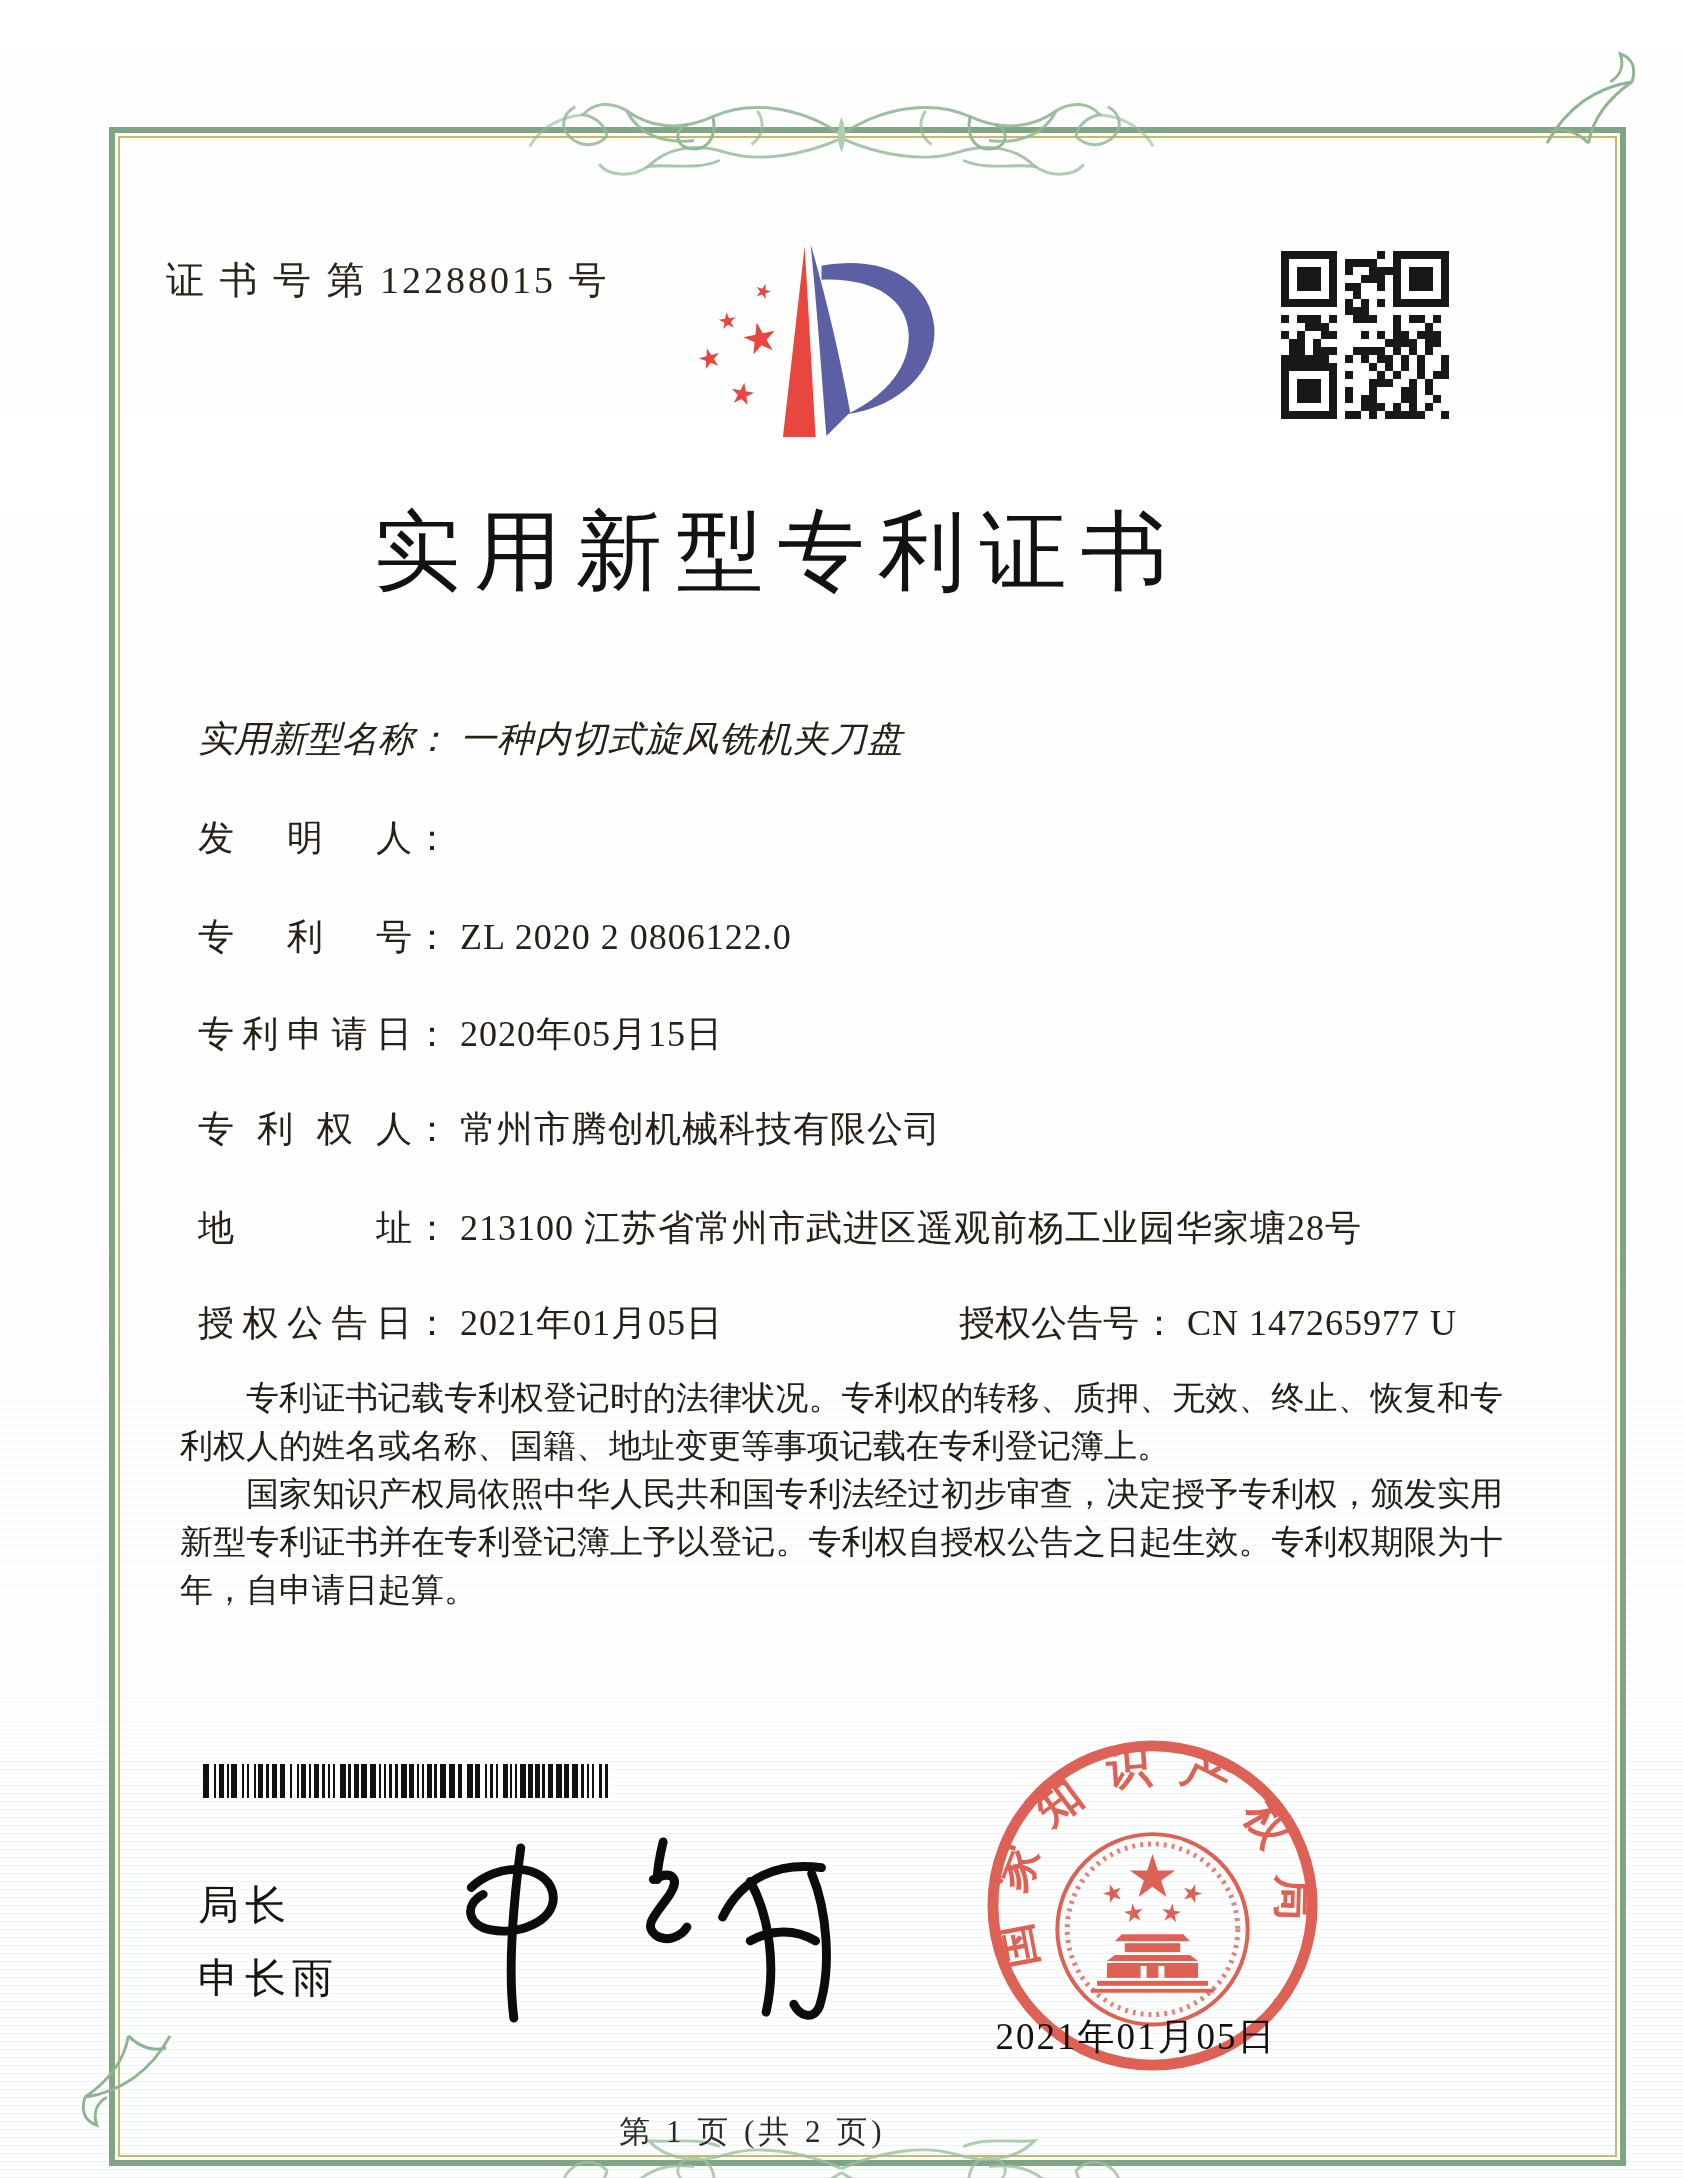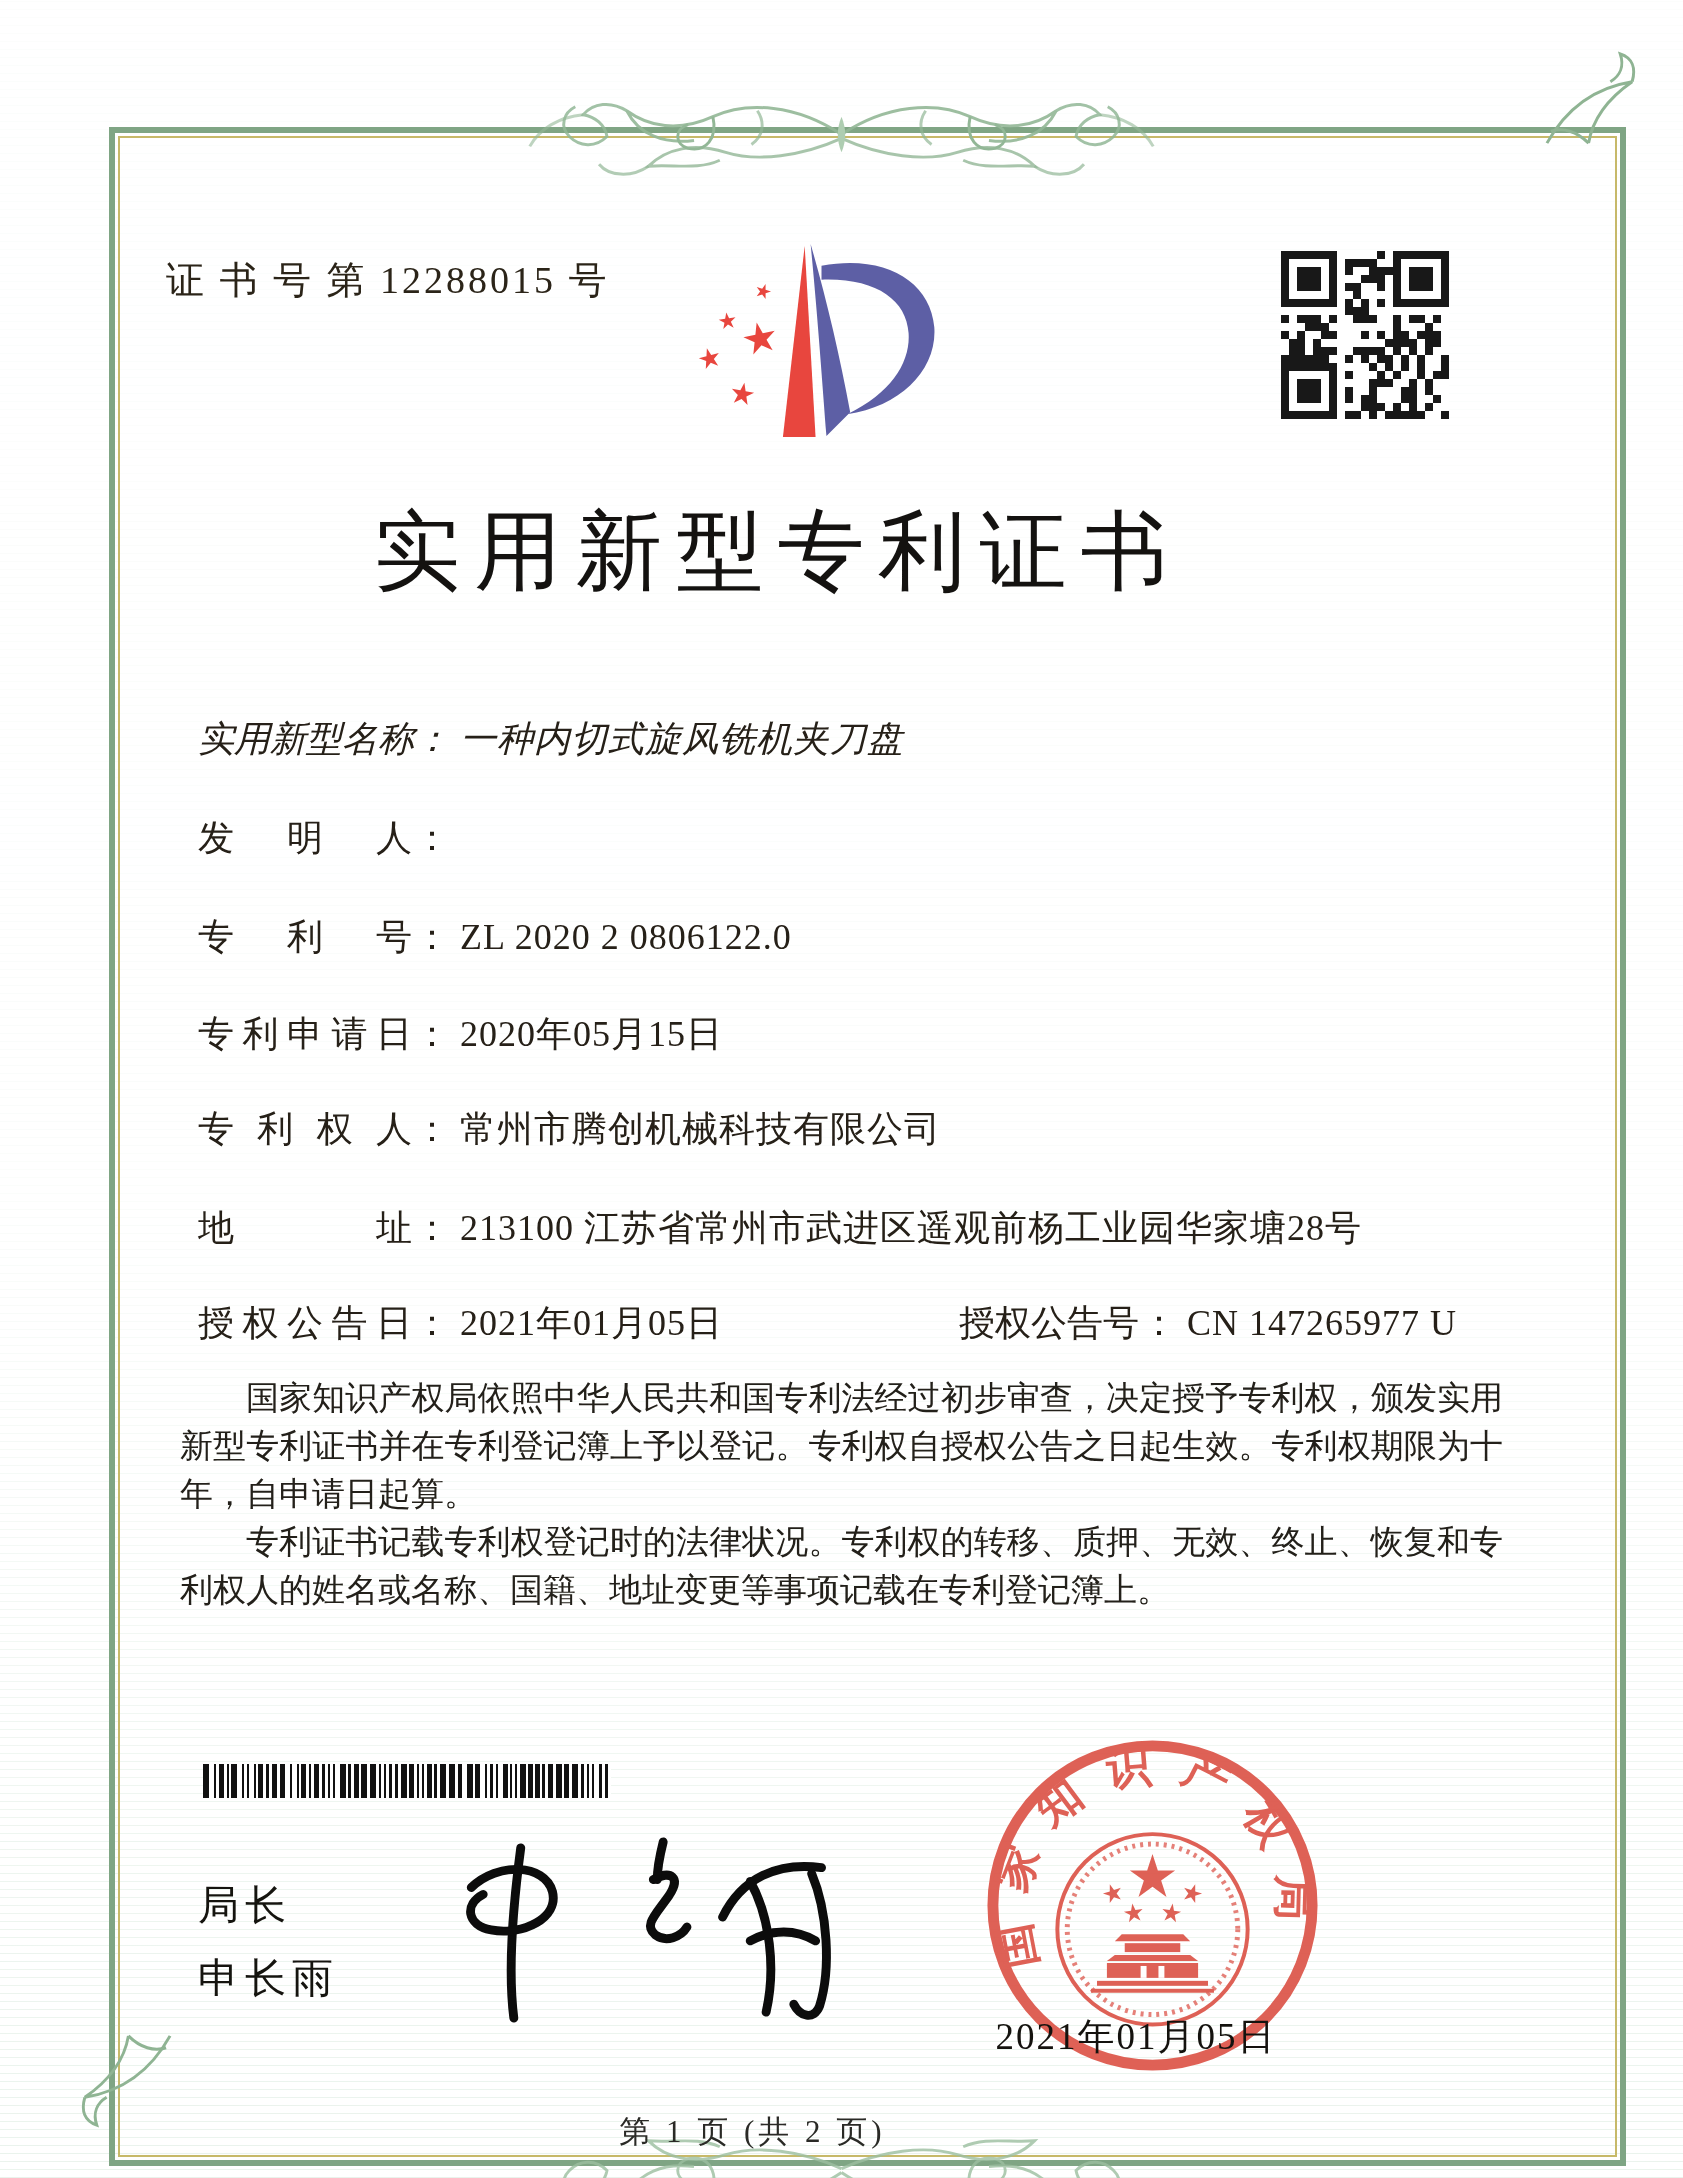--- a/index.html
+++ b/index.html
@@ -653,22 +653,22 @@
       <span class="val">2021年01月05日</span>
       <span class="pair2">
         <span>授权公告号</span>
           <span class="colon">：</span>
         <span class="val">CN 147265977 U</span>
       </span>
     </div>
   </div>
 
   <div class="body-text">
+    <p>专利证书记载专利权登记时的法律状况。专利权的转移、质押、无效、终止、恢复和专利权人的姓名或名称、国籍、地址变更等事项记载在专利登记簿上。</p>
     <p>国家知识产权局依照中华人民共和国专利法经过初步审查，决定授予专利权，颁发实用新型专利证书并在专利登记簿上予以登记。专利权自授权公告之日起生效。专利权期限为十年，自申请日起算。</p>
-    <p>专利证书记载专利权登记时的法律状况。专利权的转移、质押、无效、终止、恢复和专利权人的姓名或名称、国籍、地址变更等事项记载在专利登记簿上。</p>
   </div>
 
   <div class="barcode">
       <i class="b" style="width: 6px;"></i>
       <i style="width: 5px;"></i>
       <i class="b" style="width: 2px;"></i>
       <i style="width: 3px;"></i>
       <i class="b" style="width: 5px;"></i>
       <i style="width: 3px;"></i>
       <i class="b" style="width: 2px;"></i>

